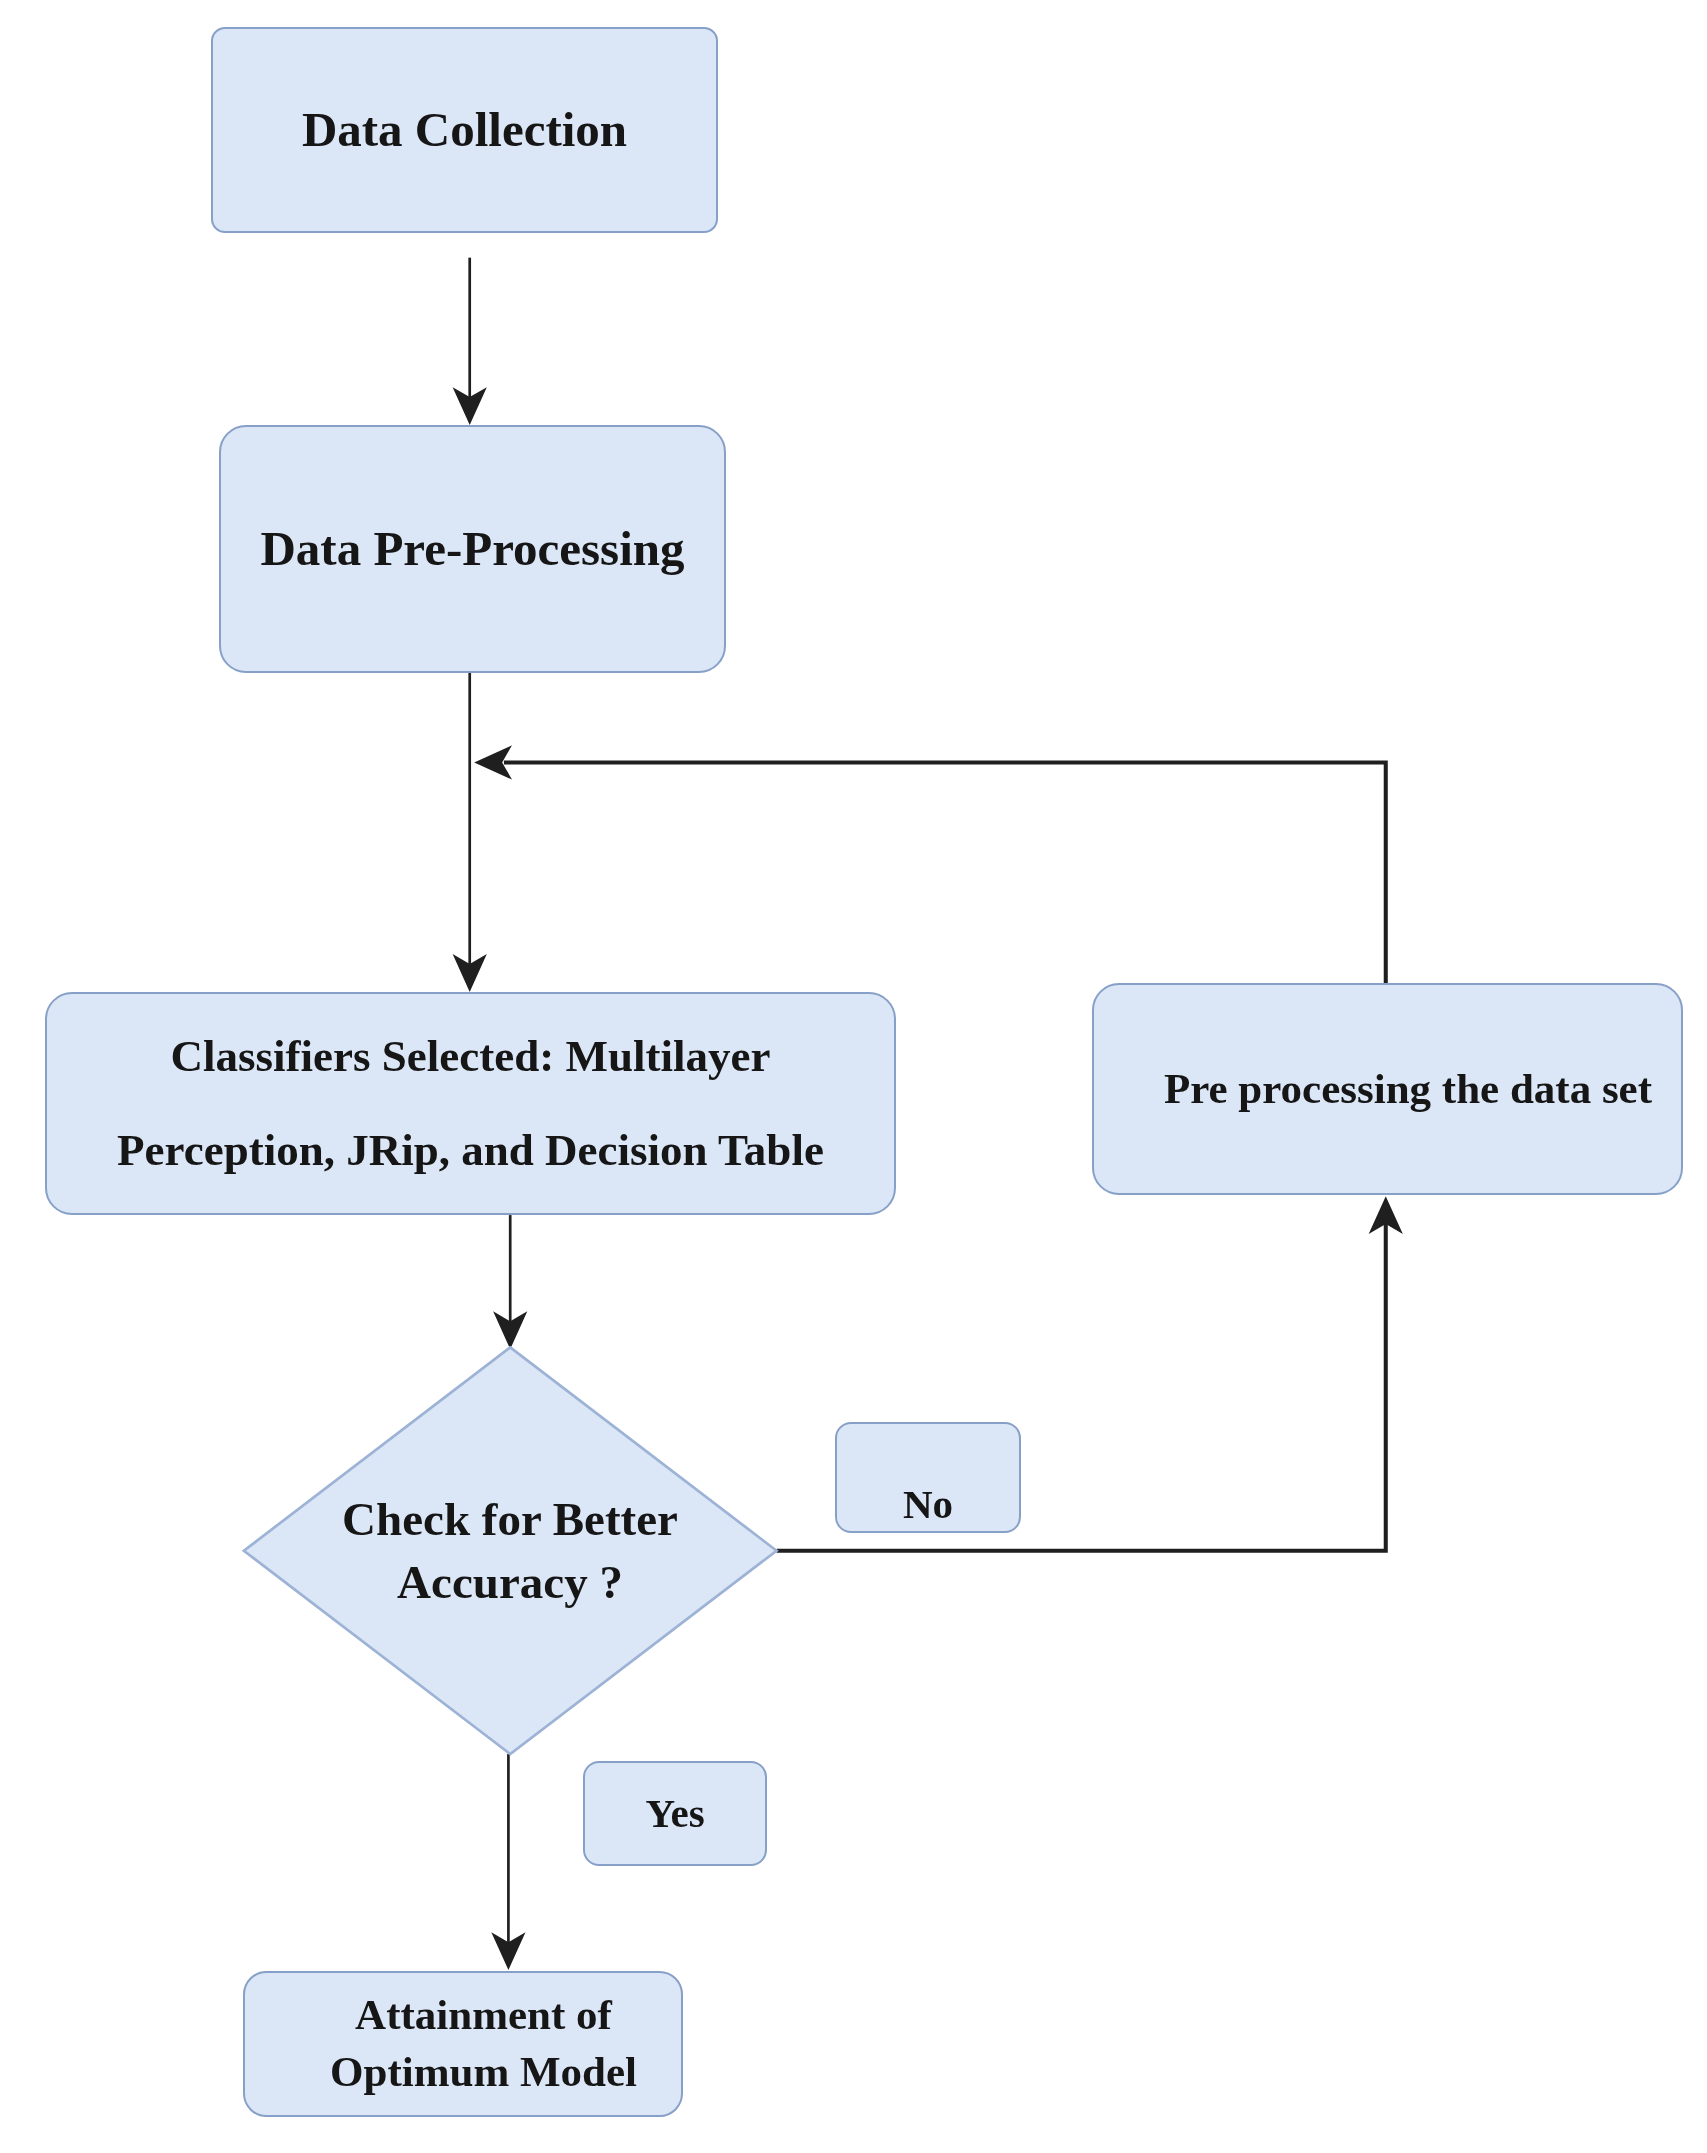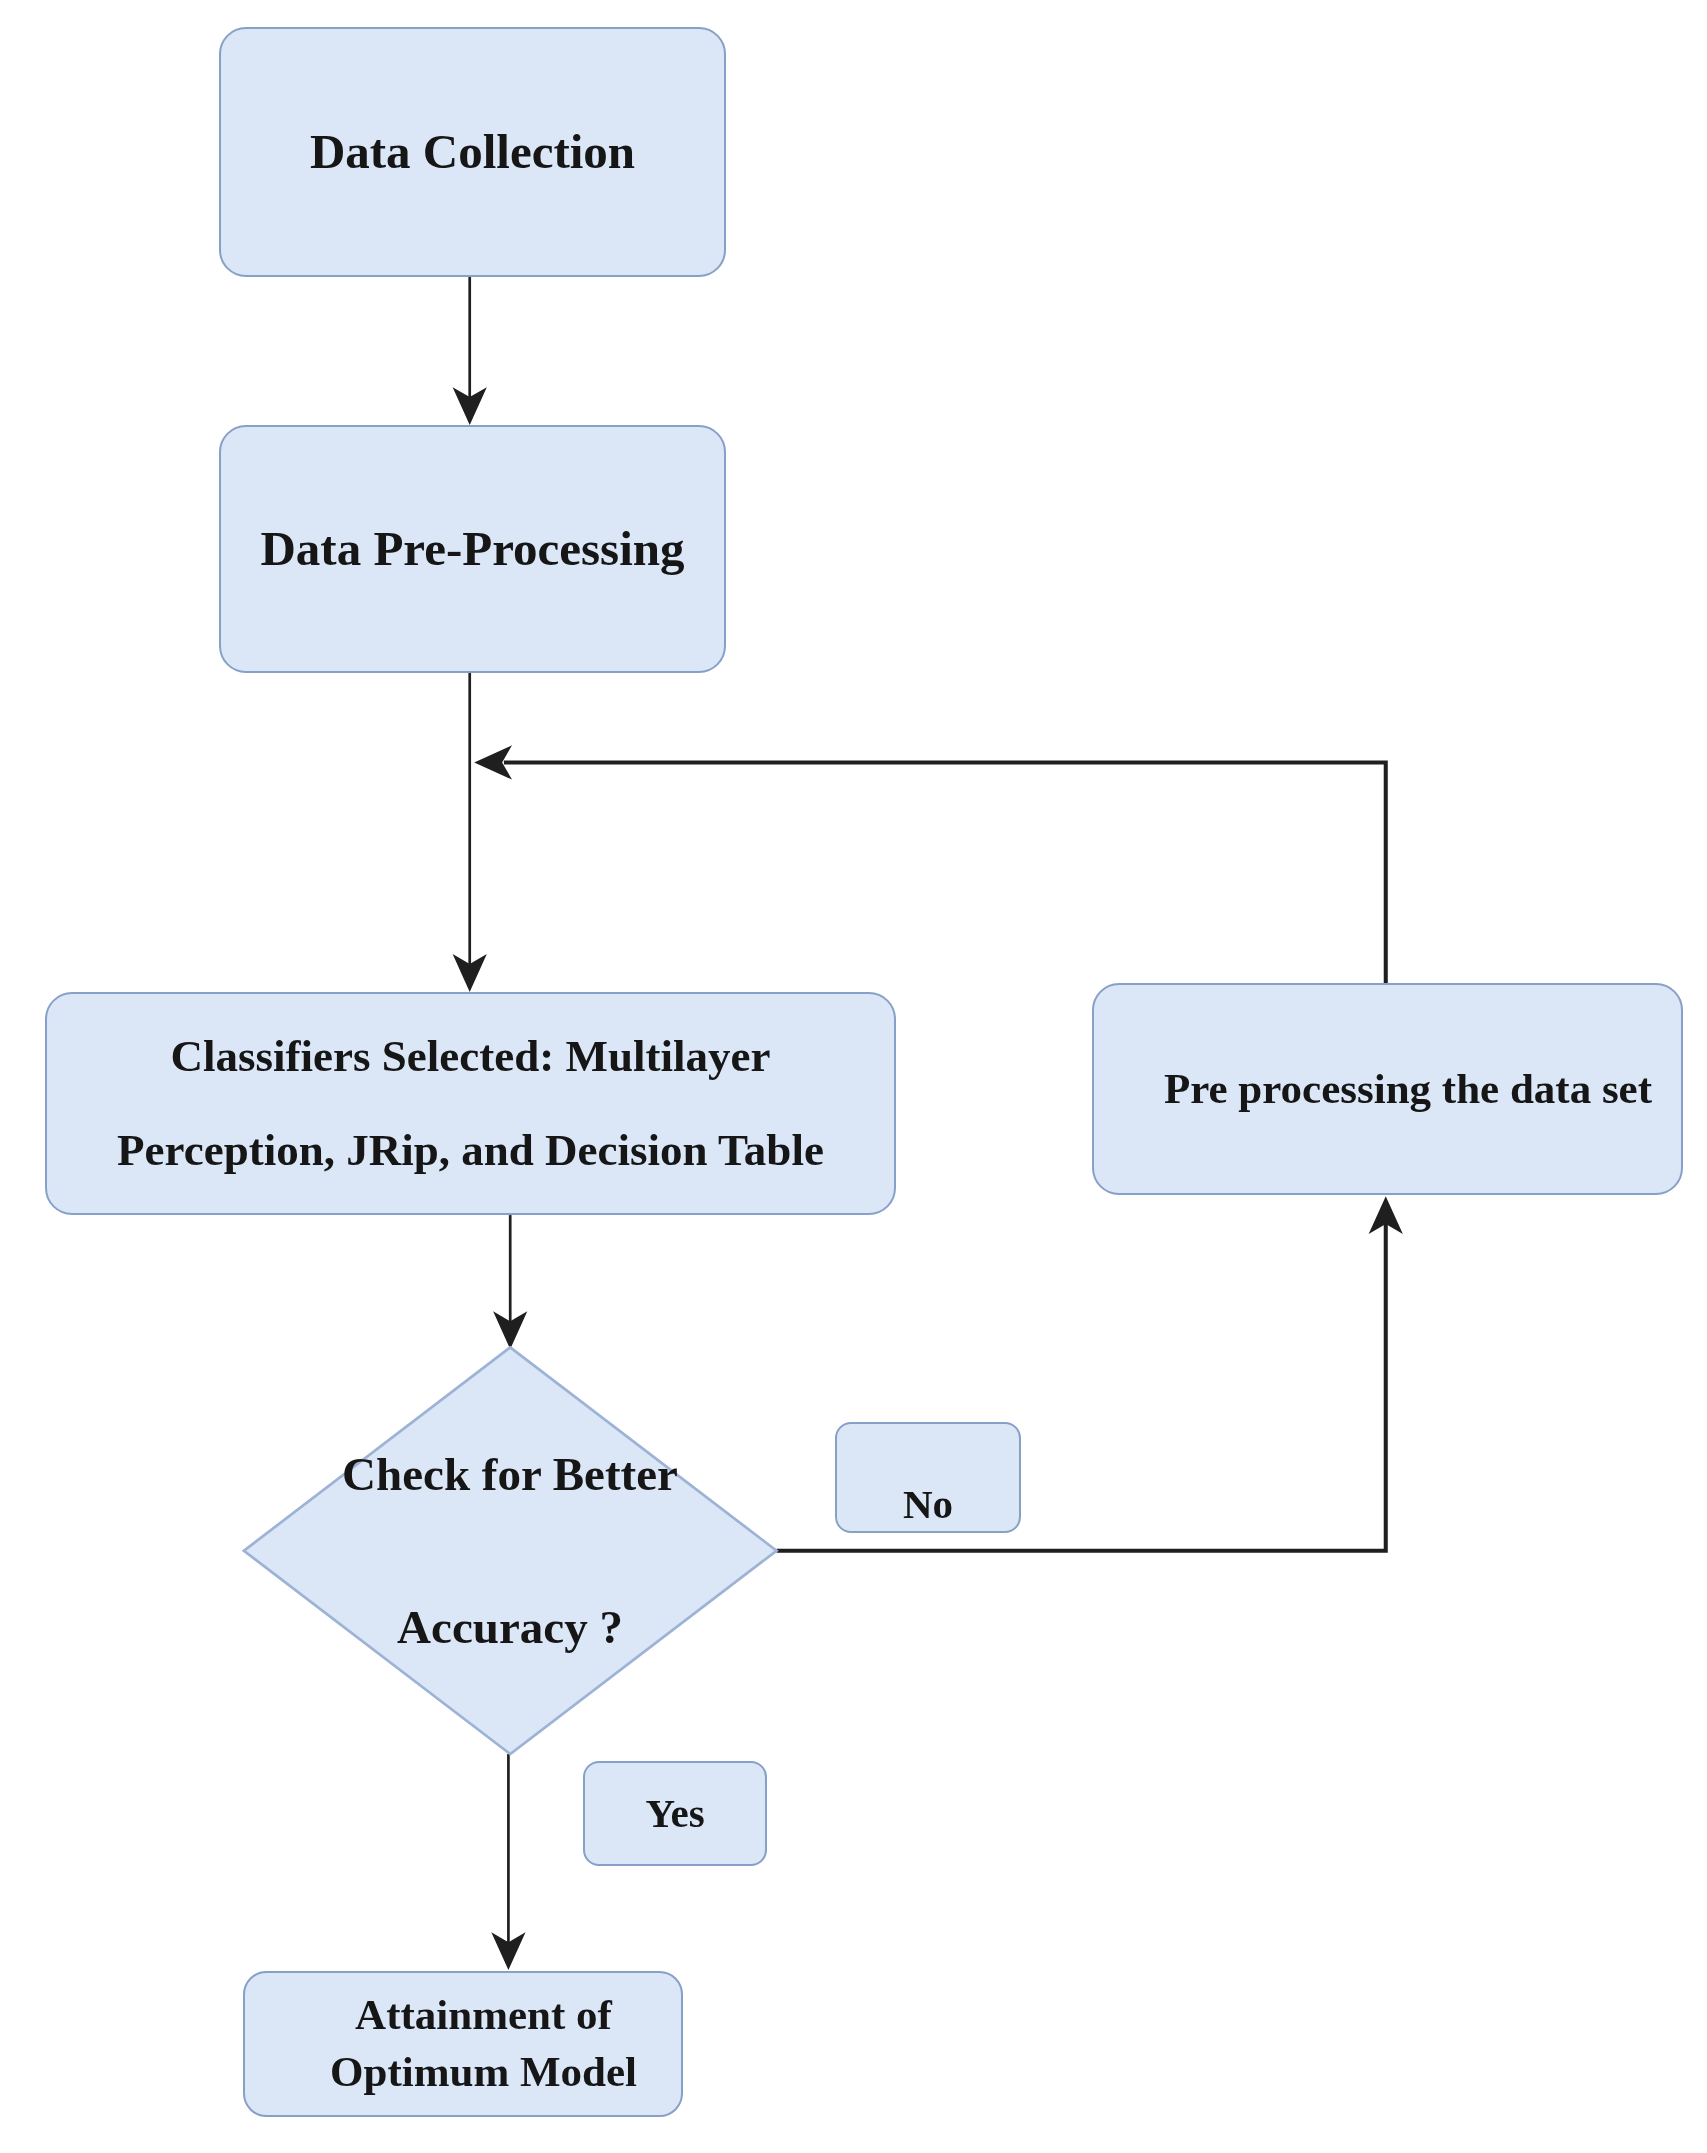--- a/index.html
+++ b/index.html
@@ -52,21 +52,21 @@
     font-weight: bold;
     line-height: 1.32;
     color: var(--text);
   }
   .node.small { border-radius: 16px; }
   .label-overlay {
     position: absolute;
     display: flex;
     flex-direction: column;
     align-items: center;
-    justify-content: space-between;
+    justify-content: center;
     text-align: center;
     font-weight: bold;
     line-height: 1.35;
     color: var(--text);
   }
   .fs54 { font-size: 49px; }
   .fs50 { font-size: 45px; }
   .fs48 { font-size: 43px; padding-left: 41px; }
   .fs52 { font-size: 47px; }
   .fs46 { font-size: 41px; }
@@ -92,21 +92,21 @@
 
     <polyline class="wire thick" points="863,1723 1540,1723 1540,1358"></polyline>
     <polygon class="arrowhead" points="1540,1329 1521,1371 1540,1360 1559,1371"></polygon>
 
     <line class="wire thin" x1="565" y1="1949" x2="565" y2="2162"></line>
     <polygon class="arrowhead" points="565,2189 546,2147 565,2158 584,2147"></polygon>
 
     <polygon class="diamond-shape" points="567,1497 863,1723 567,1949 271,1723"></polygon>
   </svg>
 
-  <div class="node fs54" style="left:219px; top:27px; width:507px; height:250px;">
+  <div class="node fs54" style="left:211px; top:27px; width:507px; height:206px;border-radius:14px;">
     <span>Data Collection</span>
   </div>
 
   <div class="node fs54" style="left:219px; top:425px; width:507px; height:248px;">
     <span>Data Pre-Processing</span>
   </div>
 
   <div class="node fs50" style="left:45px; top:992px; width:851px; height:223px;gap:35px;">
     <span>Classifiers Selected: Multilayer</span>
     <span>Perception, JRip,  and Decision Table</span>

